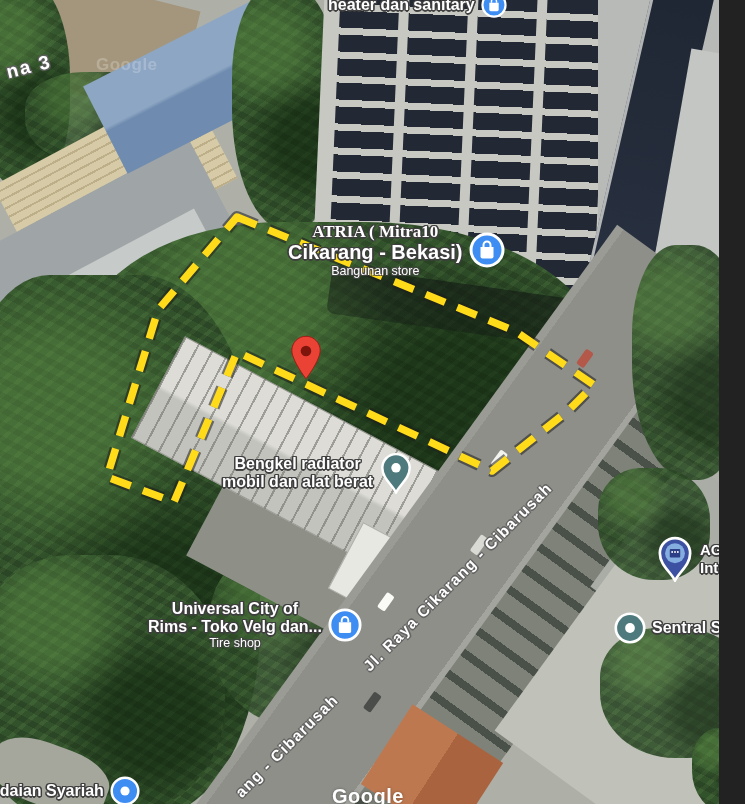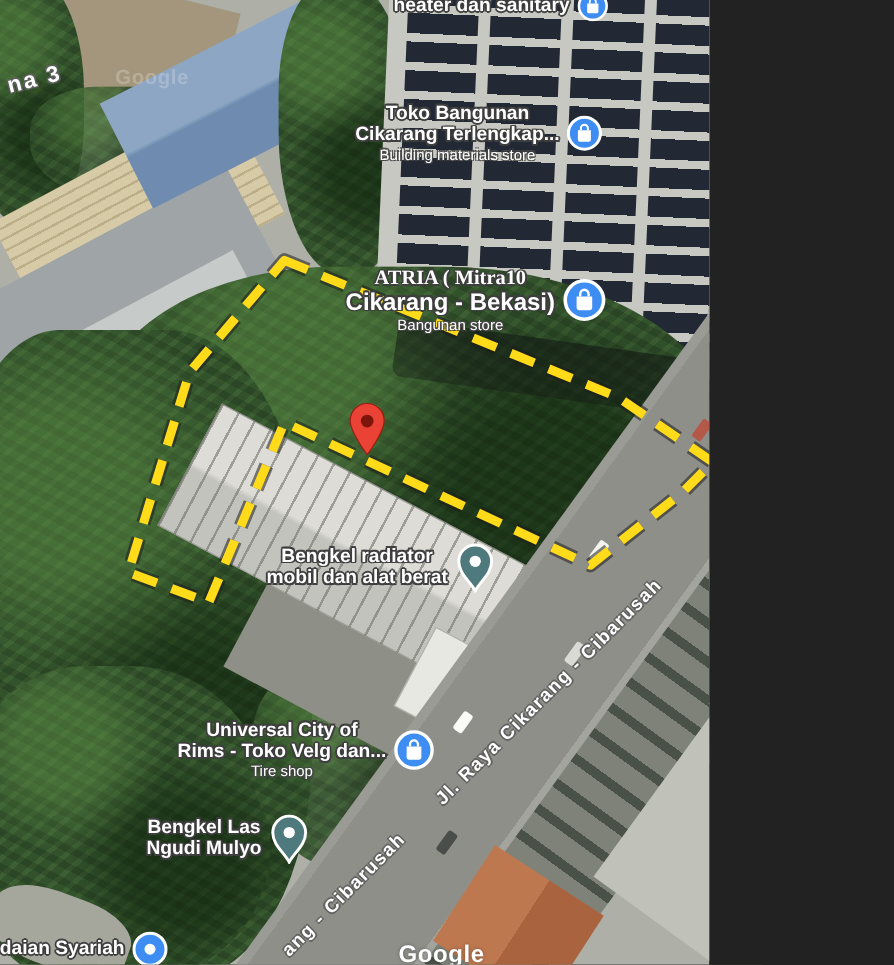--- a/index.html
+++ b/index.html
@@ -1,16 +1,16 @@
 <!DOCTYPE html>
 <html><head>
 <meta charset="utf-8">
 <style>
   html,body{margin:0;padding:0;background:#222;}
-  #map{position:relative;width:591px;height:804px;overflow:hidden;
+  #map{position:relative;width:719px;height:804px;overflow:hidden;
        font-family:"Liberation Sans",sans-serif;background:#aeb0a8;}
   #map *{box-sizing:border-box;}
   .abs{position:absolute;}
   .trees{position:absolute;background-color:#32522c;
     background-image:
       radial-gradient(circle at 30% 25%, rgba(95,145,70,.45) 0 14%, rgba(0,0,0,0) 34%),
       radial-gradient(circle at 72% 64%, rgba(12,32,10,.55) 0 18%, rgba(0,0,0,0) 40%),
       repeating-linear-gradient(27deg, rgba(0,0,0,.15) 0 6px, rgba(0,0,0,0) 6px 13px),
       repeating-linear-gradient(-41deg, rgba(130,180,95,.13) 0 4px, rgba(0,0,0,0) 4px 11px);
     border-radius:38% 46% 42% 50%;}
@@ -117,32 +117,20 @@
     <div class="txt">
         <div class="l1">heater dan sanitary</div>
       </div>
     <svg width="26" height="26" viewBox="0 0 36 36">
       <circle cx="18" cy="18" r="16" fill="#3E8DF3" stroke="#fff" stroke-width="3"></circle>
       <path d="M11.5 15 h13 v9.5 a2 2 0 0 1 -2 2 h-9 a2 2 0 0 1 -2 -2 z" fill="#fff"></path>
       <path d="M14.5 15 v-2 a3.5 3.5 0 0 1 7 0 v2" fill="none" stroke="#fff" stroke-width="2"></path>
     </svg>
   </div>
 
-  <div class="poi" style="left:296px;top:86px;">
-    <div class="txt">
-      <div class="l1">Toko Bangunan</div>
-      <div class="l1">Cikarang Terlengkap...</div>
-      <div class="cat">Building materials store</div>
-    </div>
-    <svg width="30" height="30" viewBox="0 0 36 36">
-      <circle cx="18" cy="18" r="16" fill="#3E8DF3" stroke="#fff" stroke-width="3"></circle>
-      <path d="M11.5 15 h13 v9.5 a2 2 0 0 1 -2 2 h-9 a2 2 0 0 1 -2 -2 z" fill="#fff"></path>
-      <path d="M14.5 15 v-2 a3.5 3.5 0 0 1 7 0 v2" fill="none" stroke="#fff" stroke-width="2"></path>
-    </svg>
-  </div>
 
   <div class="poi" style="left:288px;top:222px;">
     <div class="txt">
       <div class="l1" style="font-size:17px;font-family:Liberation Serif, serif;">ATRIA ( Mitra10</div>
       <div class="l1" style="font-size:20px;">Cikarang - Bekasi)</div>
       <div class="cat">Bangunan store</div>
     </div>
     <svg width="36" height="36" viewBox="0 0 36 36">
       <circle cx="18" cy="18" r="16" fill="#3E8DF3" stroke="#fff" stroke-width="3"></circle>
       <path d="M11.5 15 h13 v9.5 a2 2 0 0 1 -2 2 h-9 a2 2 0 0 1 -2 -2 z" fill="#fff"></path>
@@ -167,30 +155,20 @@
       <div class="l1">Rims - Toko Velg dan...</div>
       <div class="cat">Tire shop</div>
     </div>
     <svg width="34" height="34" viewBox="0 0 36 36">
       <circle cx="18" cy="18" r="16" fill="#3E8DF3" stroke="#fff" stroke-width="3"></circle>
       <path d="M11.5 15 h13 v9.5 a2 2 0 0 1 -2 2 h-9 a2 2 0 0 1 -2 -2 z" fill="#fff"></path>
       <path d="M14.5 15 v-2 a3.5 3.5 0 0 1 7 0 v2" fill="none" stroke="#fff" stroke-width="2"></path>
     </svg>
   </div>
 
-  <div class="poi" style="left:122px;top:678px;">
-    <div class="txt">
-      <div class="l1">Bengkel Las</div>
-      <div class="l1">Ngudi Mulyo</div>
-    </div>
-    <svg width="34" height="42" viewBox="0 0 36 44">
-      <path d="M18 42.5 C13.5 34 3.5 27.5 3.5 16.5 a14.5 14.5 0 1 1 29 0 C32.5 27.5 22.5 34 18 42.5 Z" fill="#4E7A7E" stroke="#fff" stroke-width="2.6"></path>
-      <circle cx="18" cy="16.5" r="5" fill="#fff"></circle>
-    </svg>
-  </div>
 
   <div class="poi" style="left:656px;top:536px;">
     <svg width="38" height="46" viewBox="0 0 36 44">
       <path d="M18 42.5 C13.5 34 3.5 27.5 3.5 16.5 a14.5 14.5 0 1 1 29 0 C32.5 27.5 22.5 34 18 42.5 Z" fill="#3D51A3" stroke="#fff" stroke-width="2.6"></path>
       <circle cx="18" cy="16.5" r="9.5" fill="#84ADE0"></circle>
       <rect x="13" y="12.5" width="10" height="8" rx="0.8" fill="#2C3E86"></rect>
       <rect x="14.5" y="14.5" width="1.6" height="1.6" fill="#fff"></rect>
       <rect x="17.2" y="14.5" width="1.6" height="1.6" fill="#fff"></rect>
       <rect x="19.9" y="14.5" width="1.6" height="1.6" fill="#fff"></rect>
     </svg>

